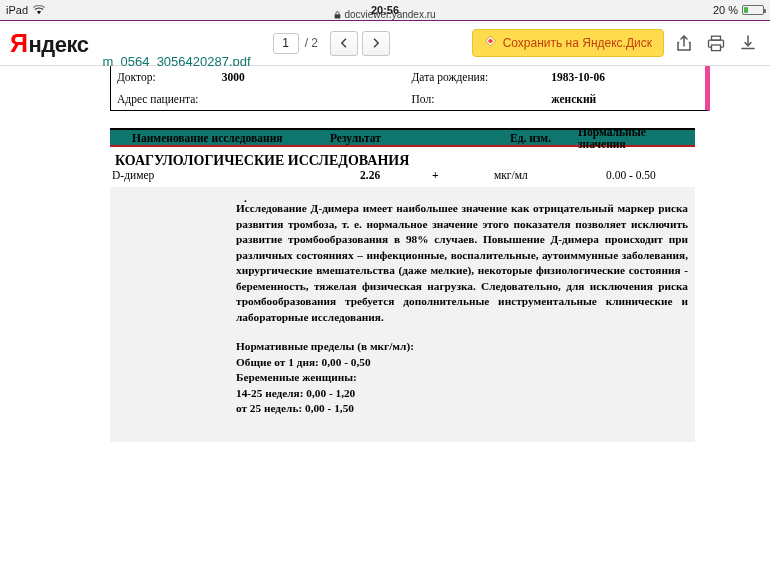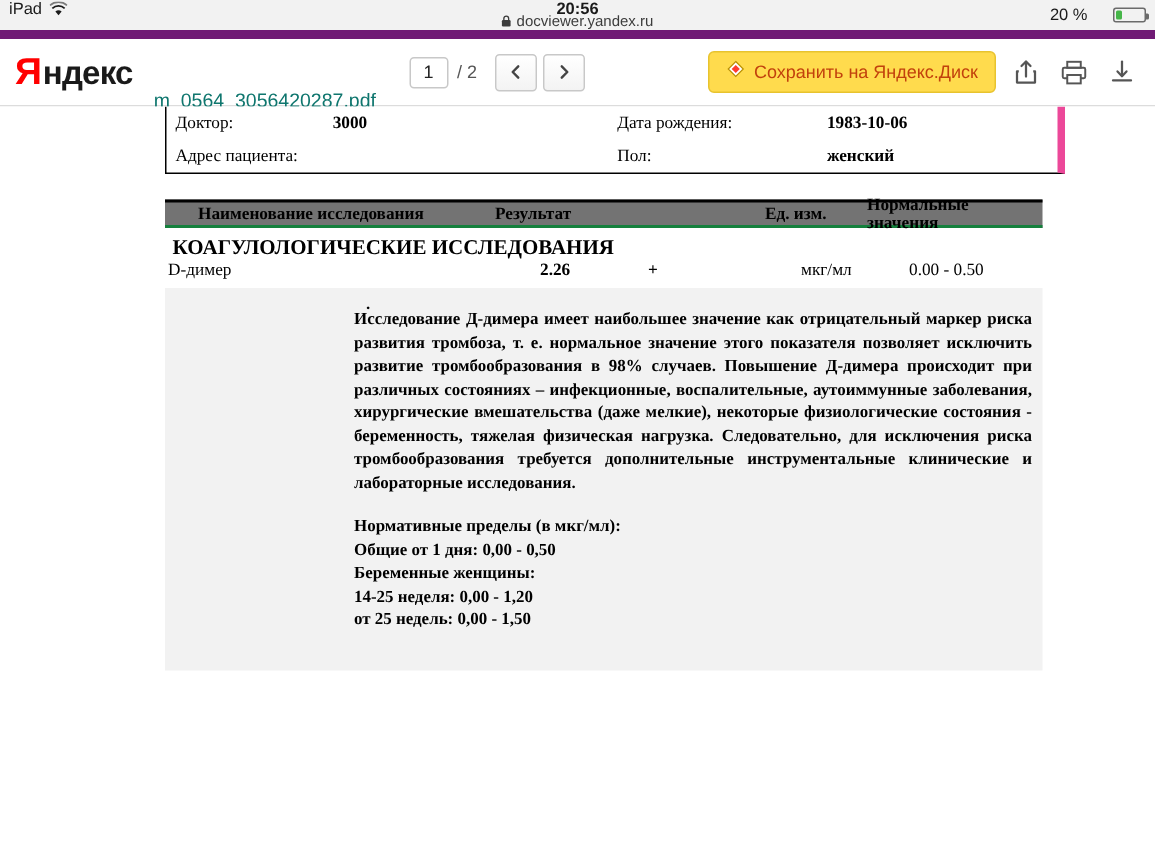--- a/index.html
+++ b/index.html
@@ -19,25 +19,25 @@
     width: 770px;
     height: 578px;
     background: #ffffff;
   }
 
   
   .statusbar {
     position: relative;
     height: 20px;
     background: #f2f2f2;
-    border-bottom: 6px solid #701a75;
+    border-bottom: 1px solid #701a75;
     font-size: 11px;
     color: #1a1a1a;
     display: flex;
-    align-items: flex-start;
+    align-items: center;
   }
   .sb-left {
     display: flex;
     align-items: center;
     gap: 5px;
     padding-left: 6px;
     width: 150px;
   }
   .sb-device { font-size: 11px; font-weight: 400; }
   .wifi-icon { display: inline-block; width: 12px; height: 10px; position: relative; }
@@ -59,21 +59,21 @@
     color: #3c3c3c;
     pointer-events: none;
   }
   .sb-right {
     position: absolute;
     right: 6px;
     top: 0;
     height: 20px;
     display: flex;
     align-items: center;
-    gap: 17px;
+    gap: 4px;
     font-size: 11px;
   }
   .battery {
     display: inline-block;
     width: 22px;
     height: 10px;
     border: 1px solid #6b6b6b;
     border-radius: 2px;
     position: relative;
     box-sizing: border-box;
@@ -261,23 +261,23 @@
   .hc-l2 { width: 190px; font-weight: 700; }
   .hc-l3 { width: 140px; }
   .hc-l4 { width: 160px; font-weight: 700; }
 
   
   .colhead {
     margin-left: 50px;
     margin-top: 17px;
     width: 585px;
     height: 19px;
-    background: #737373;
+    background: #0f766e;
     border-top: 2px solid #000;
-    border-bottom: 2px solid #15803d;
+    border-bottom: 2px solid #b91c1c;
     box-sizing: border-box;
     display: flex;
     align-items: center;
     font-size: 11.5px;
     font-weight: 700;
     position: relative;
   }
   .ch1 { position: absolute; left: 22px; }
   .ch2 { position: absolute; left: 220px; }
   .ch3 { position: absolute; left: 400px; }
@@ -294,21 +294,21 @@
   .result-row {
     position: relative;
     margin-left: 50px;
     width: 585px;
     height: 16px;
     font-size: 11.5px;
   }
   .rr-name { position: absolute; left: 2px; top: 0; }
   .rr-val  { position: absolute; left: 250px; top: 0; font-weight: 700; }
   .rr-flag { position: absolute; left: 322px; top: 0; font-weight: 700; }
-  .rr-unit { position: absolute; left: 424px; top: 0; }
+  .rr-unit { position: absolute; left: 384px; top: 0; }
   .rr-norm { position: absolute; left: 496px; top: 0; }
 
   .comment-box {
     margin-left: 50px;
     margin-top: 2px;
     width: 585px;
     min-height: 255px;
     background: #f2f2f2;
     box-sizing: border-box;
     padding: 4px 8px 10px 8px;

